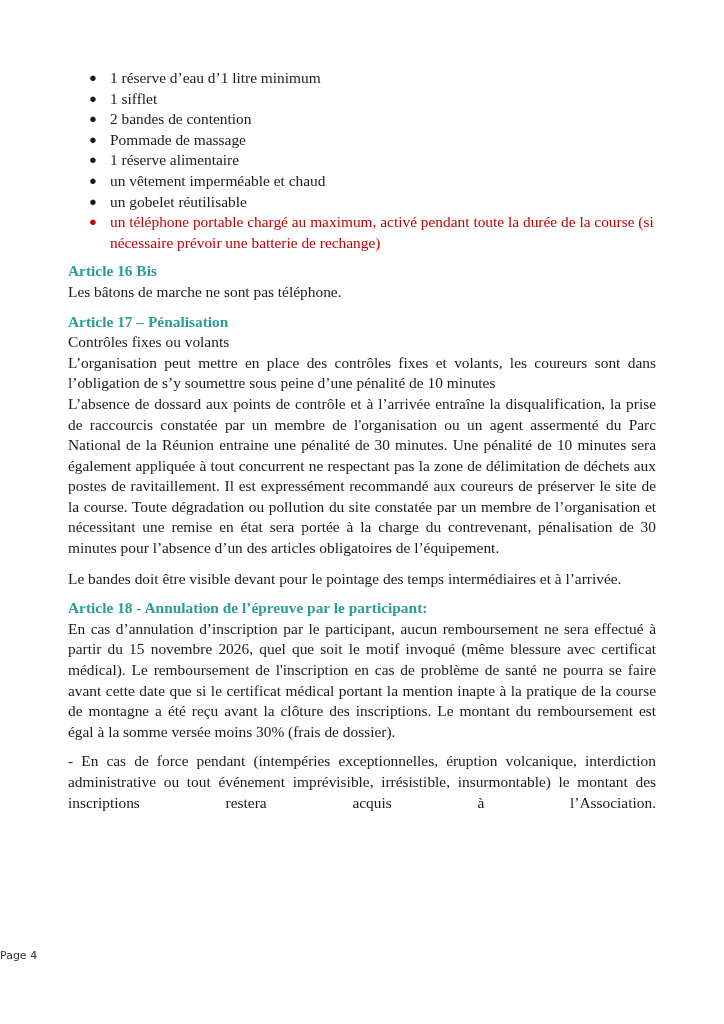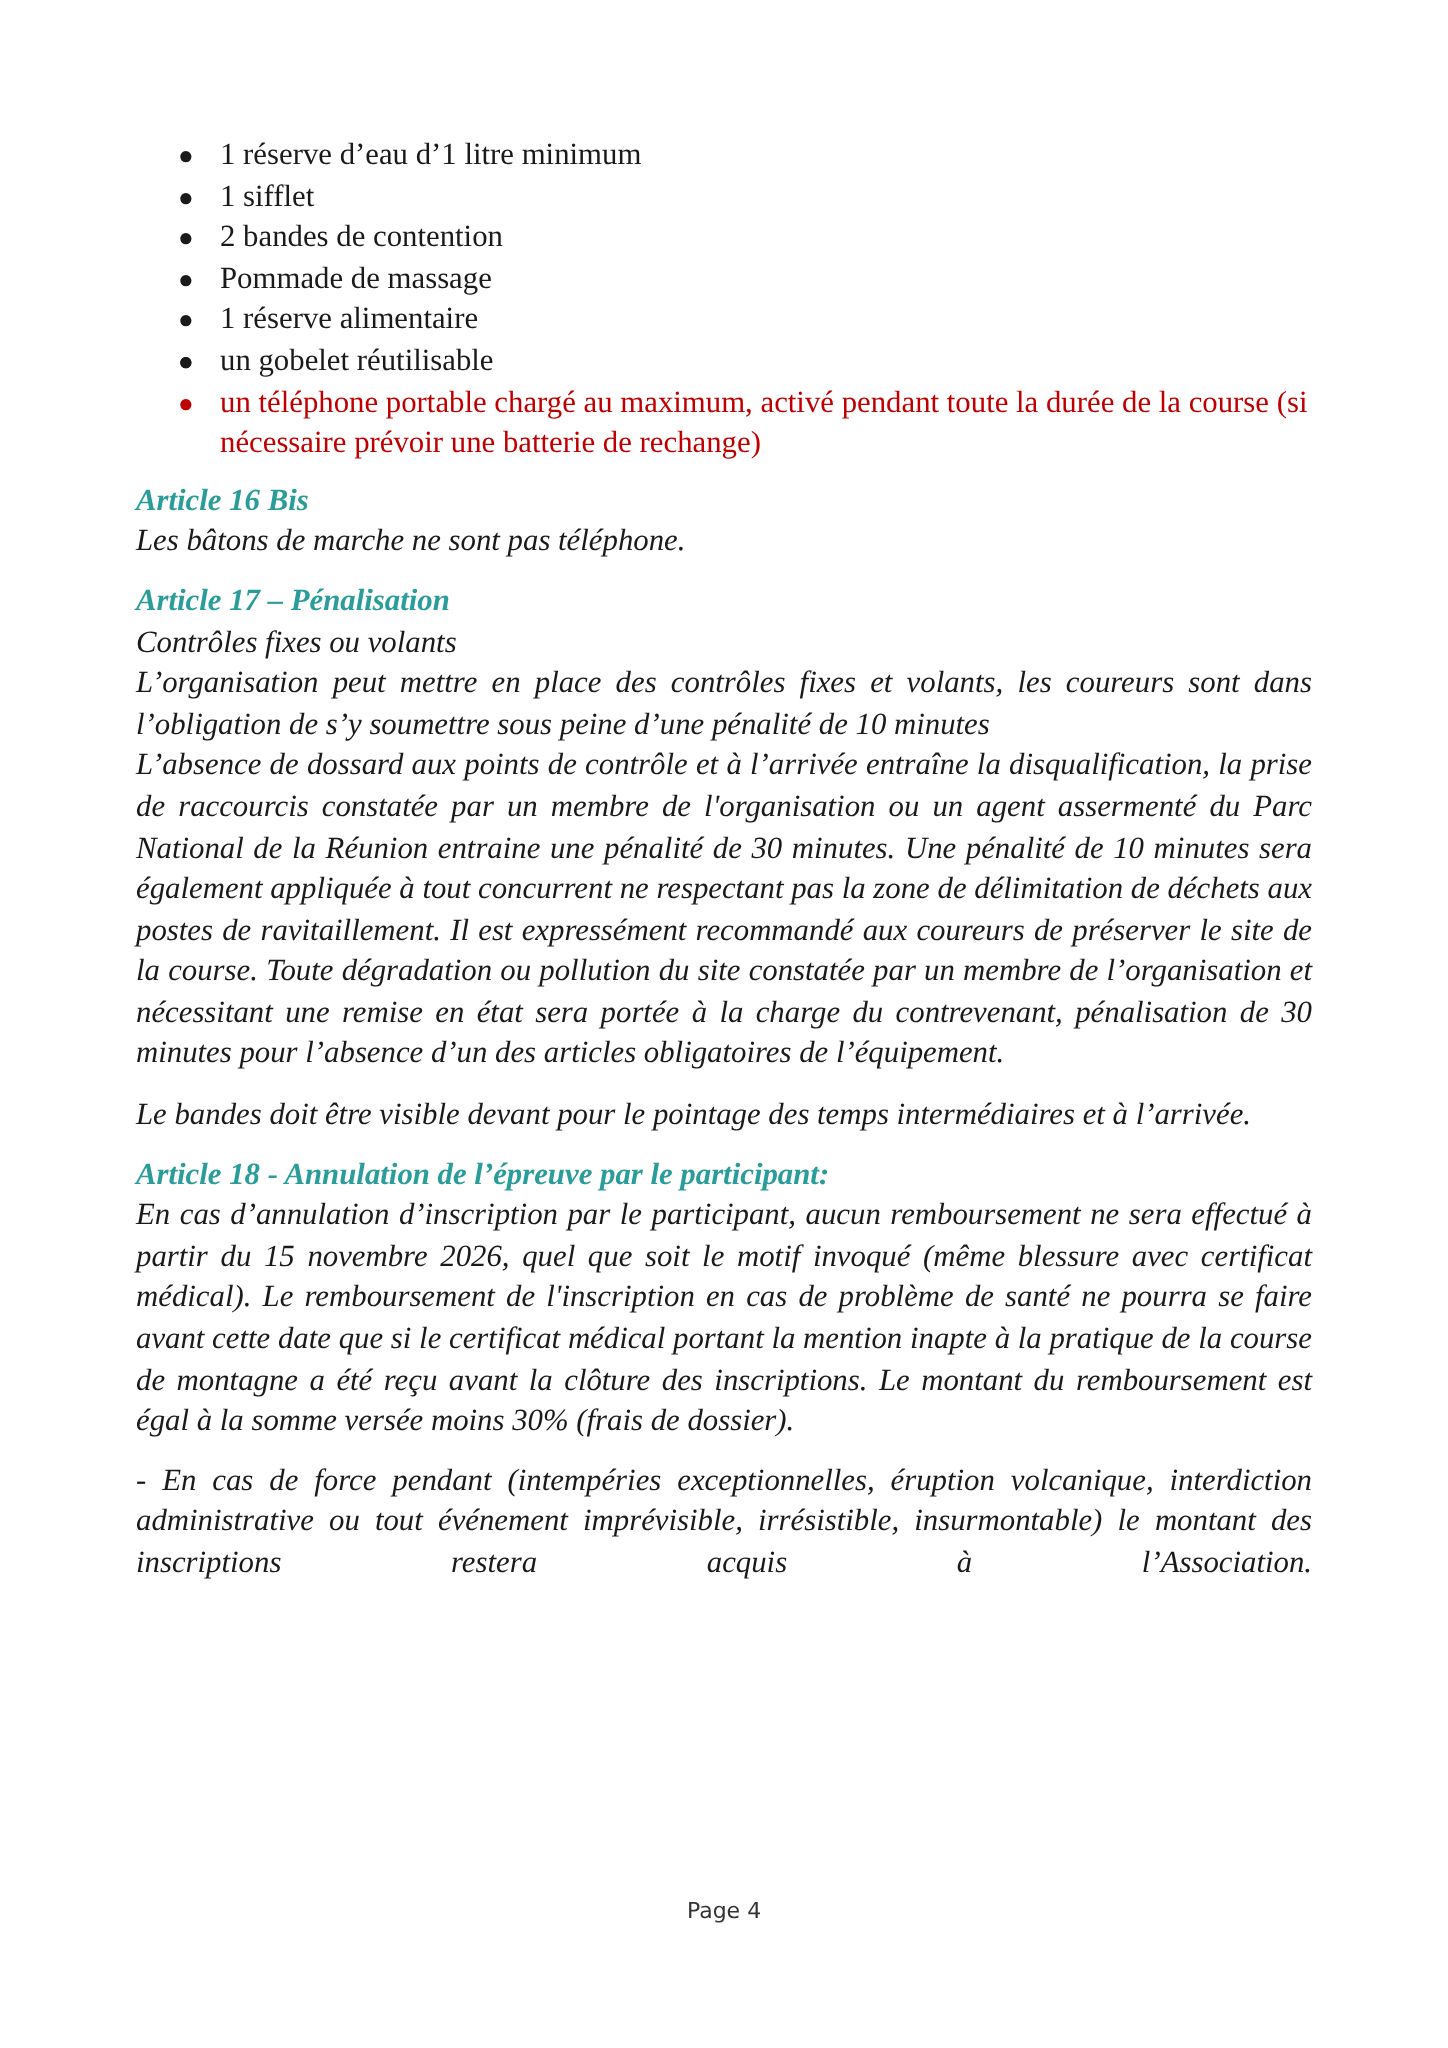--- a/index.html
+++ b/index.html
@@ -51,38 +51,37 @@
       margin: 0;
     }
     .section {
       margin-top: 9px;
     }
     .section.first {
       margin-top: 8px;
     }
     p {
       margin: 0;
-      font-style: italic;
     }
     .italic {
       font-style: italic;
     }
     .gap {
       margin-top: 10px;
     }
     .last-line-justify {
       text-align: justify;
       text-align-last: justify;
     }
     .footer {
       position: absolute;
       top: 946px;
       left: 0;
       width: 724px;
-      text-align: center;
+      text-align: left;
       font-family: "DejaVu Sans", sans-serif;
       font-size: 11px;
       color: #333;
     }
   </style>
 </head>
 <body>
 
 <div class="page-content">
 
@@ -102,20 +101,21 @@
     <li>
       <span class="bullet">●</span>
       <span>Pommade de massage</span>
     </li>
     <li>
       <span class="bullet">●</span>
       <span>1 réserve alimentaire</span>
     </li>
     <li>
       <span class="bullet">●</span>
+      <span>un vêtement imperméable et chaud</span>
     </li>
     <li>
       <span class="bullet">●</span>
       <span>un gobelet réutilisable</span>
     </li>
     <li class="highlight">
       <span class="bullet">●</span>
       <span>un téléphone portable chargé au maximum, activé pendant toute la durée de la course  (si nécessaire prévoir une batterie de rechange)</span>
     </li>
   </ul>

